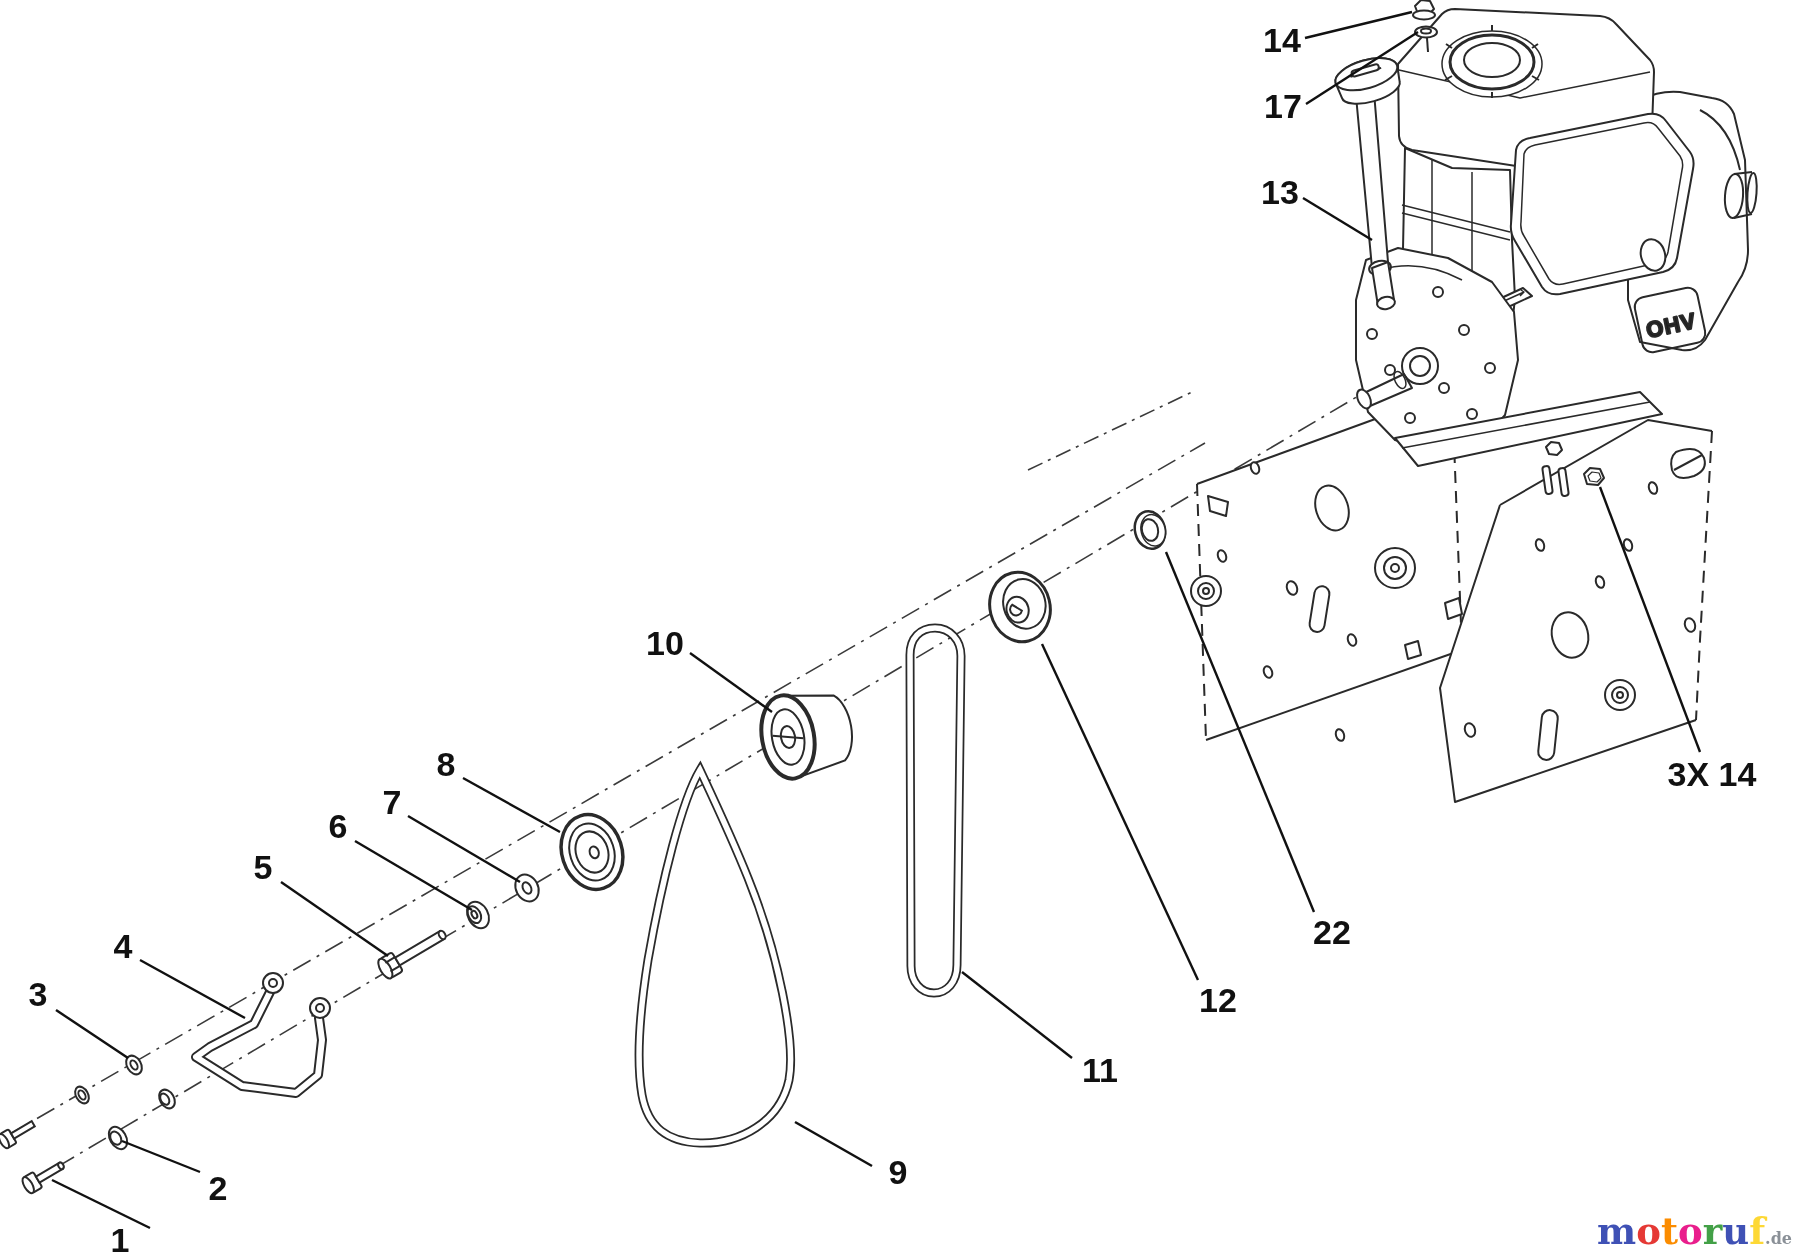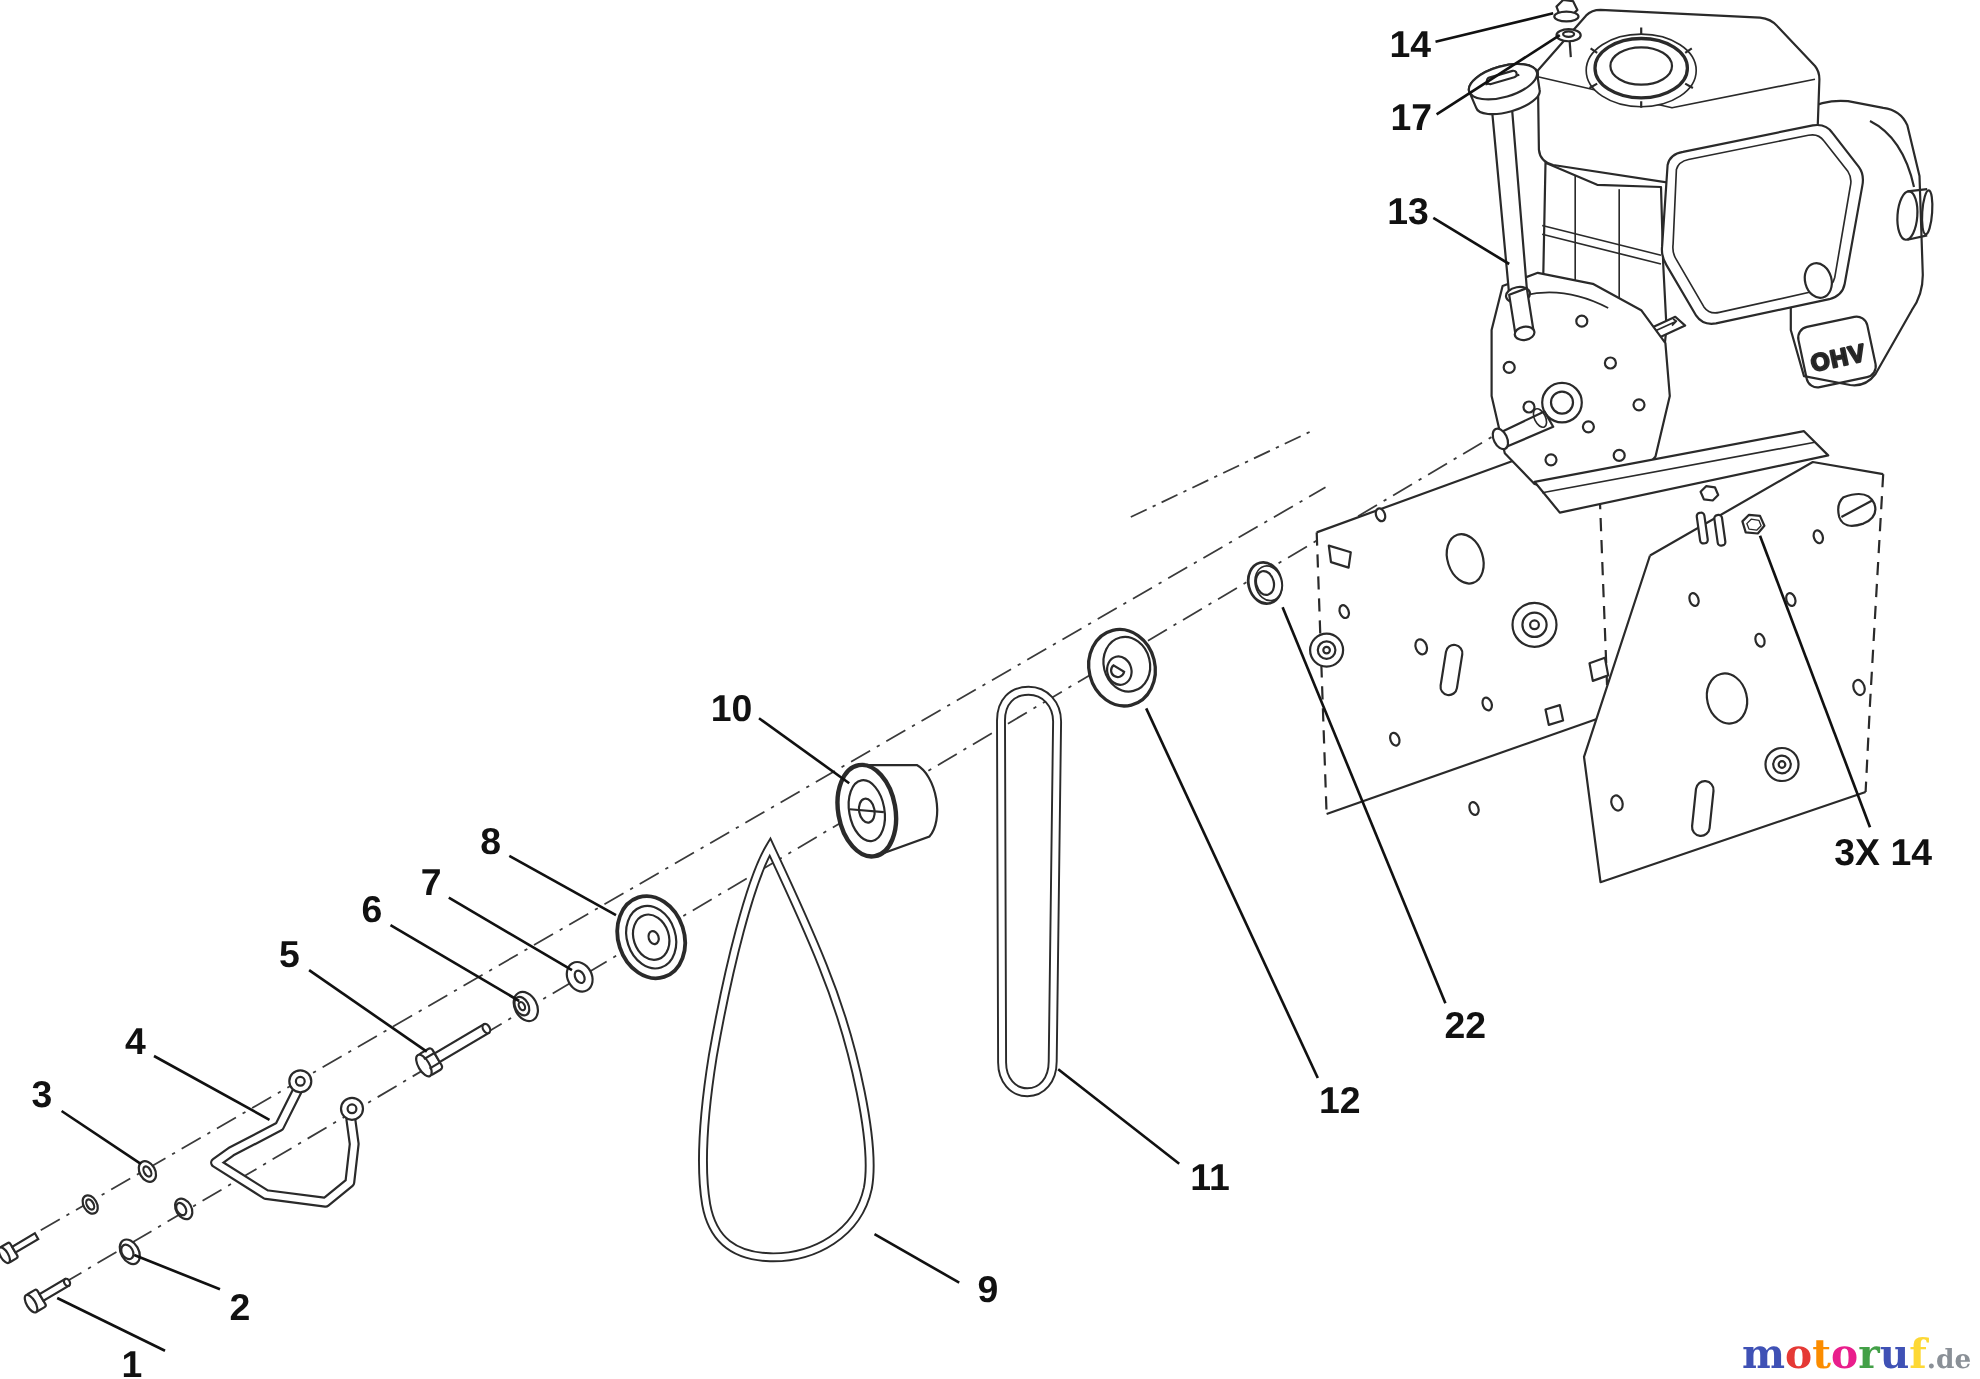--- a/index.html
+++ b/index.html
@@ -7,21 +7,21 @@
          font-family:"Liberation Sans", sans-serif;}
   svg{position:absolute;left:0;top:0;}
   svg text.callout{font-family:"Liberation Sans", sans-serif;font-weight:bold;
                    font-size:34px;fill:#111;}
   svg text.badge{font-family:"Liberation Sans", sans-serif;font-weight:bold;
                  font-size:22px;fill:#1d1d1d;letter-spacing:1px;}
   .watermark{position:absolute;right:8px;bottom:4px;
              font-family:"DejaVu Serif", serif;font-weight:bold;font-size:37px;
              line-height:1;user-select:none;}
   .watermark span{display:inline-block;}
-  .watermark .suffix{font-size:24px;font-weight:bold;}
+  .watermark .suffix{font-size:16px;font-weight:bold;}
 </style>
 </head>
 <body>
 
 <div class="stage">
 <svg width="1800" height="1254" viewBox="0 0 1800 1254">
 
   <g stroke="#3a3a3a" stroke-width="1.6" fill="none">
     <line x1="25" y1="1186" x2="1365" y2="392" stroke-dasharray="20 7 3 7"></line>
     <line x1="5" y1="1137" x2="1205" y2="443" stroke-dasharray="20 7 3 7"></line>

